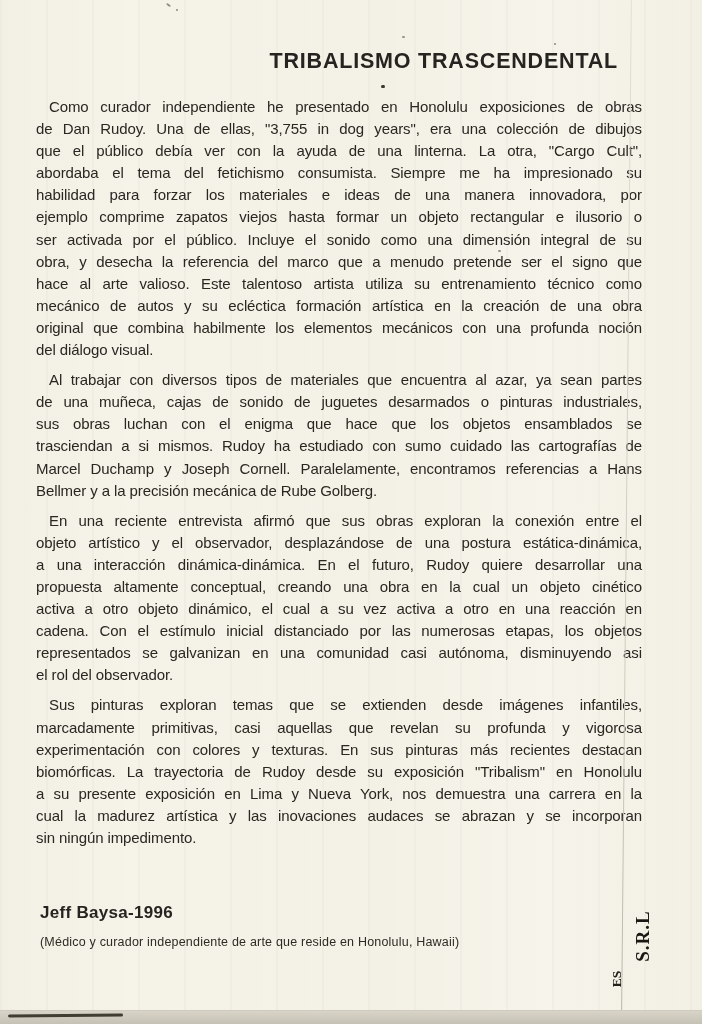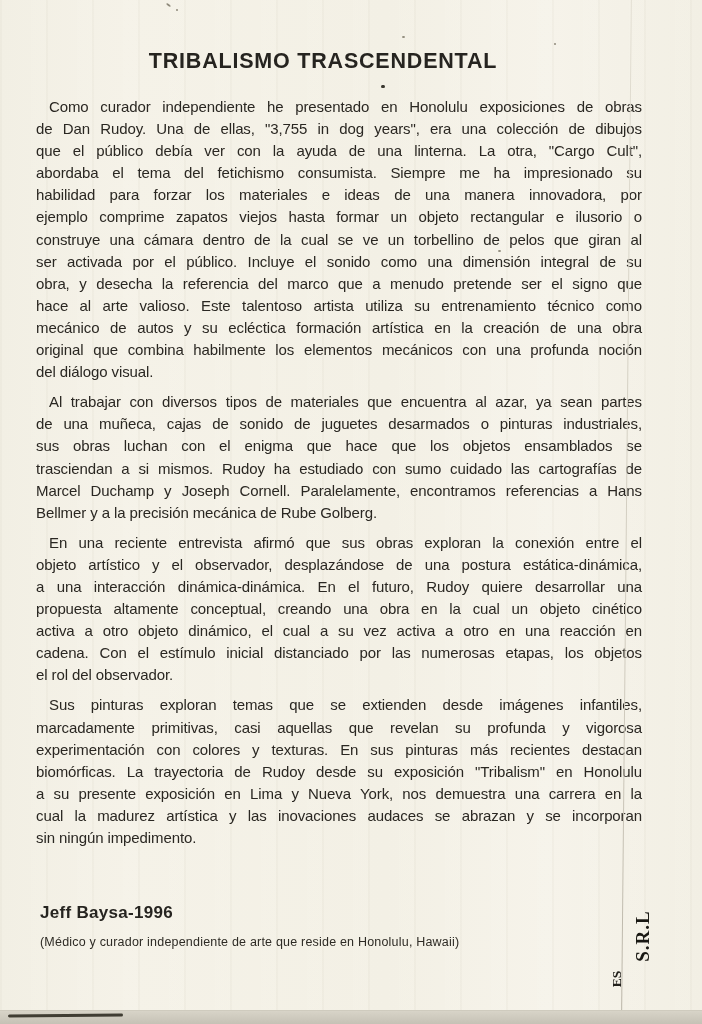--- a/index.html
+++ b/index.html
@@ -16,22 +16,22 @@
       repeating-linear-gradient(90deg,
         rgba(120,110,80,0.035) 0px, rgba(120,110,80,0.035) 2px,
         rgba(255,255,255,0.0) 2px, rgba(255,255,255,0.0) 31px,
         rgba(255,255,250,0.05) 31px, rgba(255,255,250,0.05) 46px),
       linear-gradient(90deg, #f2efe4 0%, #f5f2e8 18%, #f3f0e5 55%, #f6f3ea 78%, #f2efe4 100%);
     color:#2a2722;
   }
   .title{
     margin:0;
     position:absolute;
-    top:49px;left:44px;width:606px;
-    text-align:center;
+    top:49px;left:36px;width:606px;
+    text-align:right;
     transform:translateX(-24px);
     font-size:21.5px;
     font-weight:bold;
     letter-spacing:0.8px;
     color:#262420;
   }
   .title-dot{
     position:absolute;top:85px;left:381px;
     width:4px;height:3px;border-radius:40%/60%;
     background:#3a372f;
@@ -128,21 +128,20 @@
   <div class="title-dot"></div>
 
   <div class="body-col" id="paragraphs">
       <div class="para">
         <div class="line first">Como curador independiente he presentado en Honolulu exposiciones de obras</div>
         <div class="line">de Dan Rudoy. Una de ellas,  "3,755 in dog years", era una colección de dibujos</div>
         <div class="line">que el público debía ver con la ayuda de una linterna. La otra, "Cargo Cult",</div>
         <div class="line">abordaba el tema del fetichismo consumista. Siempre me ha impresionado su</div>
         <div class="line">habilidad para forzar los materiales e ideas de una manera innovadora,  por</div>
         <div class="line">ejemplo comprime zapatos viejos hasta formar un objeto rectangular e ilusorio o</div>
-        <div class="line">construye una cámara dentro de la cual se ve un torbellino de pelos que giran al</div>
         <div class="line">ser activada por el público. Incluye el sonido como una dimensión integral de su</div>
         <div class="line">obra, y desecha la referencia del marco que a menudo pretende ser el signo que</div>
         <div class="line">hace al arte valioso. Este talentoso artista utiliza su entrenamiento técnico como</div>
         <div class="line">mecánico de autos y su ecléctica formación artística en la creación de una obra</div>
         <div class="line">original que combina habilmente los elementos mecánicos con una profunda noción</div>
         <div class="line last">del diálogo visual.</div>
       </div>
       <div class="para">
         <div class="line first">Al trabajar con diversos tipos de materiales que encuentra al azar, ya sean partes</div>
         <div class="line">de una muñeca, cajas de sonido de juguetes desarmados o pinturas industriales,</div>
@@ -151,20 +150,21 @@
         <div class="line">Marcel Duchamp y Joseph Cornell. Paralelamente, encontramos referencias a  Hans</div>
         <div class="line last">Bellmer y a la precisión mecánica de Rube Golberg.</div>
       </div>
       <div class="para">
         <div class="line first">En una reciente entrevista afirmó que sus obras exploran la conexión entre el</div>
         <div class="line">objeto artístico y el observador, desplazándose de una postura estática-dinámica,</div>
         <div class="line">a una interacción dinámica-dinámica. En el futuro, Rudoy quiere desarrollar una</div>
         <div class="line">propuesta altamente conceptual, creando una obra en la cual un objeto cinético</div>
         <div class="line">activa a otro objeto dinámico, el cual a su vez activa a otro en una reacción en</div>
         <div class="line">cadena. Con el estímulo inicial distanciado por las numerosas etapas, los objetos</div>
+        <div class="line">representados se galvanizan en una comunidad casi autónoma, disminuyendo asi</div>
         <div class="line last">el rol del observador.</div>
       </div>
       <div class="para">
         <div class="line first">Sus pinturas exploran temas que se extienden desde imágenes infantiles,</div>
         <div class="line">marcadamente primitivas, casi aquellas que revelan su profunda y vigorosa</div>
         <div class="line">experimentación con colores y texturas. En sus pinturas más recientes destacan</div>
         <div class="line">biomórficas. La trayectoria de Rudoy desde su exposición "Tribalism" en Honolulu</div>
         <div class="line">a su presente exposición en Lima y Nueva York, nos demuestra una carrera en la</div>
         <div class="line">cual la madurez artística y las inovaciones audaces se abrazan  y se incorporan</div>
         <div class="line last">sin ningún impedimento.</div>

